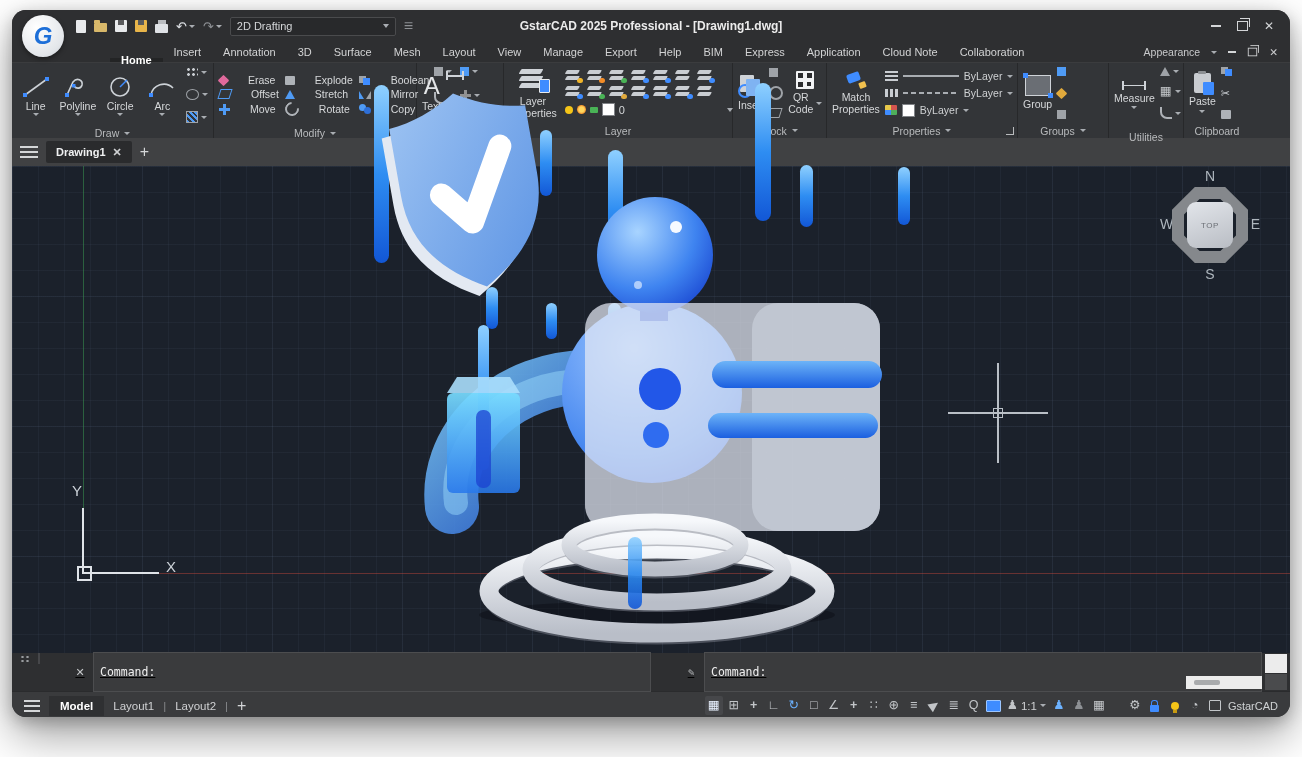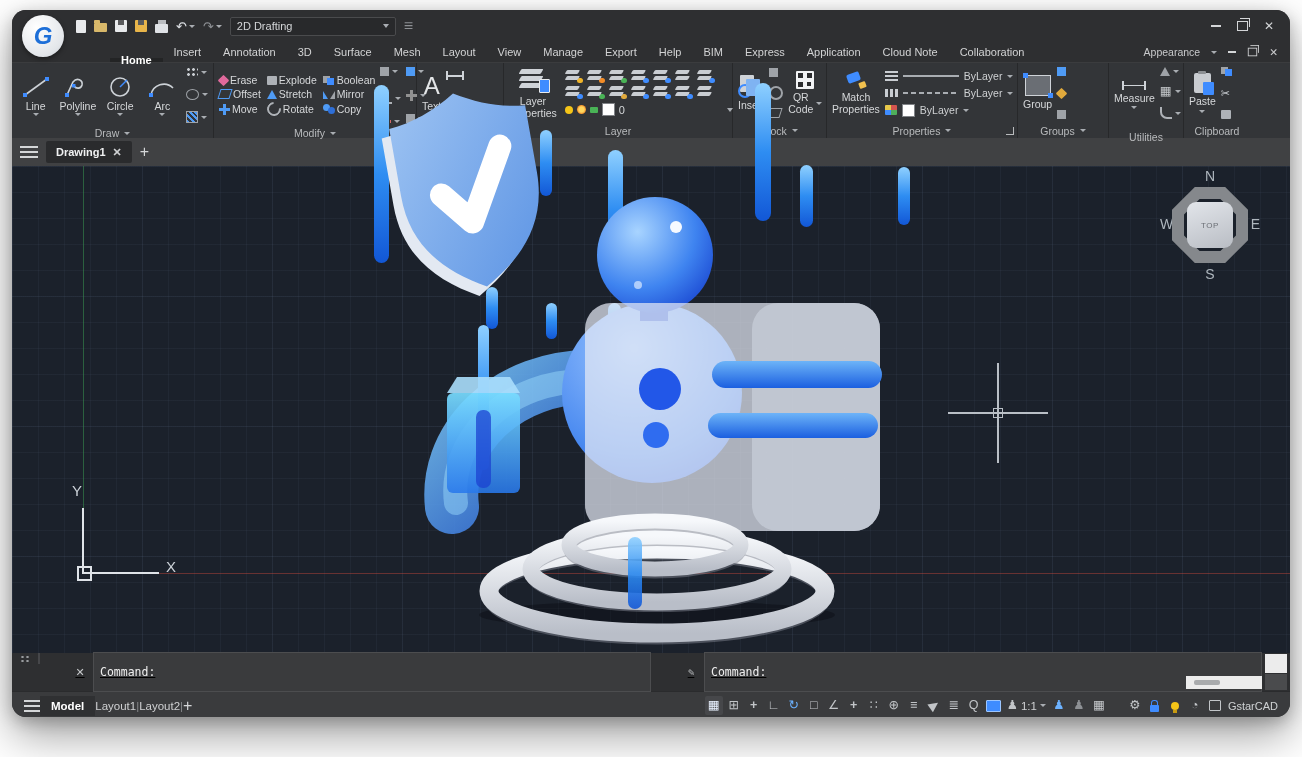--- a/index.html
+++ b/index.html
@@ -42,21 +42,21 @@
   
   .ribbon{height:75px;background:#333538;display:flex;border-top:1px solid #3b3c3e;}
   .panel{position:relative;display:flex;flex-direction:column;border-right:1px solid #27282a;}
   .pbody{flex:1;display:flex;align-items:center;padding:2px 5px;gap:5px;}
   .plabel{height:15px;display:flex;align-items:center;justify-content:center;gap:5px;font-size:10.5px;color:#b9bbbd;}
   .tool{display:flex;flex-direction:column;align-items:center;justify-content:flex-start;width:44px;color:#d6d8da;font-size:10.5px;gap:1px;}
   .tico{display:block;}
   .minicol{display:flex;flex-direction:column;justify-content:space-between;height:56px;padding:2px 0;}
   .minirow{display:flex;align-items:center;gap:3px;}
   .modgrid{display:grid;grid-template-columns:repeat(3,auto);gap:2px 6px;font-size:10.5px;color:#d6d8da;}
-  .mbtn{display:flex;align-items:center;gap:2px;white-space:nowrap;}
+  .mbtn{display:flex;align-items:center;gap:20px;white-space:nowrap;}
   
   .mi{display:inline-block;}
   .mi-erase{width:9px;height:9px;background:#e0699c;transform:rotate(45deg) scale(.9);border-radius:1px;}
   .mi-gray{width:10px;height:9px;background:#aeb2b7;border-radius:1px;}
   .mi-bool{width:12px;height:9px;position:relative;}
   .mi-bool::before{content:"";position:absolute;left:0;top:0;width:7px;height:7px;background:#9fa3a8;}
   .mi-bool::after{content:"";position:absolute;left:4px;top:2px;width:7px;height:7px;background:#3f8cff;}
   .mi-offset{width:10px;height:8px;border:1.5px solid #4f9bf5;transform:skewX(-18deg);}
   .mi-stretch{width:0;height:0;border-left:5px solid transparent;border-right:5px solid transparent;border-bottom:9px solid #4f9bf5;}
   .mi-mirror{width:12px;height:9px;position:relative;}
@@ -161,21 +161,21 @@
   .cmd-row .rowbox{flex:1;height:100%;display:flex;align-items:center;background:#3a3b3d;border:1px solid #4c4d4f;padding-left:6px;
     font-size:11.5px;color:#efefef;}
   .cmd-x{font-size:11px;color:#c6c9cb;width:16px;text-align:center;font-family:"Liberation Sans",sans-serif;}
   .cmd-pen{font-size:11px;color:#b9bcbe;width:16px;text-align:center;}
   .grip{position:absolute;left:8px;top:2px;width:11px;height:7px;background:radial-gradient(circle,#9a9da0 1px,transparent 1.3px);background-size:5px 4px;}
   .cmd-sbtop{position:absolute;right:3px;top:1px;width:22px;height:19px;background:#ececec;}
   .cmd-sbbot{position:absolute;right:3px;bottom:1px;width:22px;height:16px;background:#4a4b4d;}
   .cmd-thumbtrack{position:absolute;right:28px;bottom:2px;width:68px;height:13px;background:#ececec;display:flex;align-items:center;padding-left:8px;}
   .cmd-thumb{width:26px;height:5px;background:#a9abad;border-radius:2px;}
   
-  .status{height:27px;background:#3a3b3d;display:flex;align-items:center;padding:0 12px;border-top:1px solid #2a2b2d;font-size:11.5px;color:#cfd0d2;}
+  .status{height:27px;background:#3a3b3d;display:flex;align-items:center;padding:0 12px;gap:9px;border-top:1px solid #2a2b2d;font-size:11.5px;color:#cfd0d2;}
   .st-model{background:#2f3032;color:#ffffff;font-weight:bold;padding:4px 11px;}
   .st-sep{color:#85878a;}
   .sic{min-width:18px;height:19px;display:flex;align-items:center;justify-content:center;color:#c2c5c8;font-size:12.5px;border-radius:2px;line-height:1;}
   .sic.on{background:#46474a;color:#e8f1ff;}
   .sic.blue{color:#6cb2ff;}
   .iconrow{margin-left:auto;display:flex;align-items:center;gap:2px;}
   .rot-arrow{transform:rotate(-35deg);display:inline-block;}
   .annwin{width:13px;height:10px;background:#3f8cff;border:1px solid #9cc6ff;border-radius:1px;}
   .scalegrp{display:flex;align-items:center;gap:3px;padding:0 2px;}
   .gap{width:14px;}
@@ -211,20 +211,21 @@
       <span class="qi dim">
             <span class="glyph dim">↷</span>
             <i class="cv sm"></i>
           </span>
       <div class="workspace">
         <span>2D Drafting</span>
             <i class="cv"></i>
       </div>
       <span class="glyph dim">≡</span>
     </div>
+    <div class="title">GstarCAD 2025 Professional - [Drawing1.dwg]</div>
     <div class="winbtns">
       <span class="wb-min"></span>
       <span class="wb-restore"></span>
       <span class="glyph">✕</span>
     </div>
   </div>
 
   <div class="tabrow">
     <span class="rtab active">Home</span>
     <span class="rtab">Insert</span>

